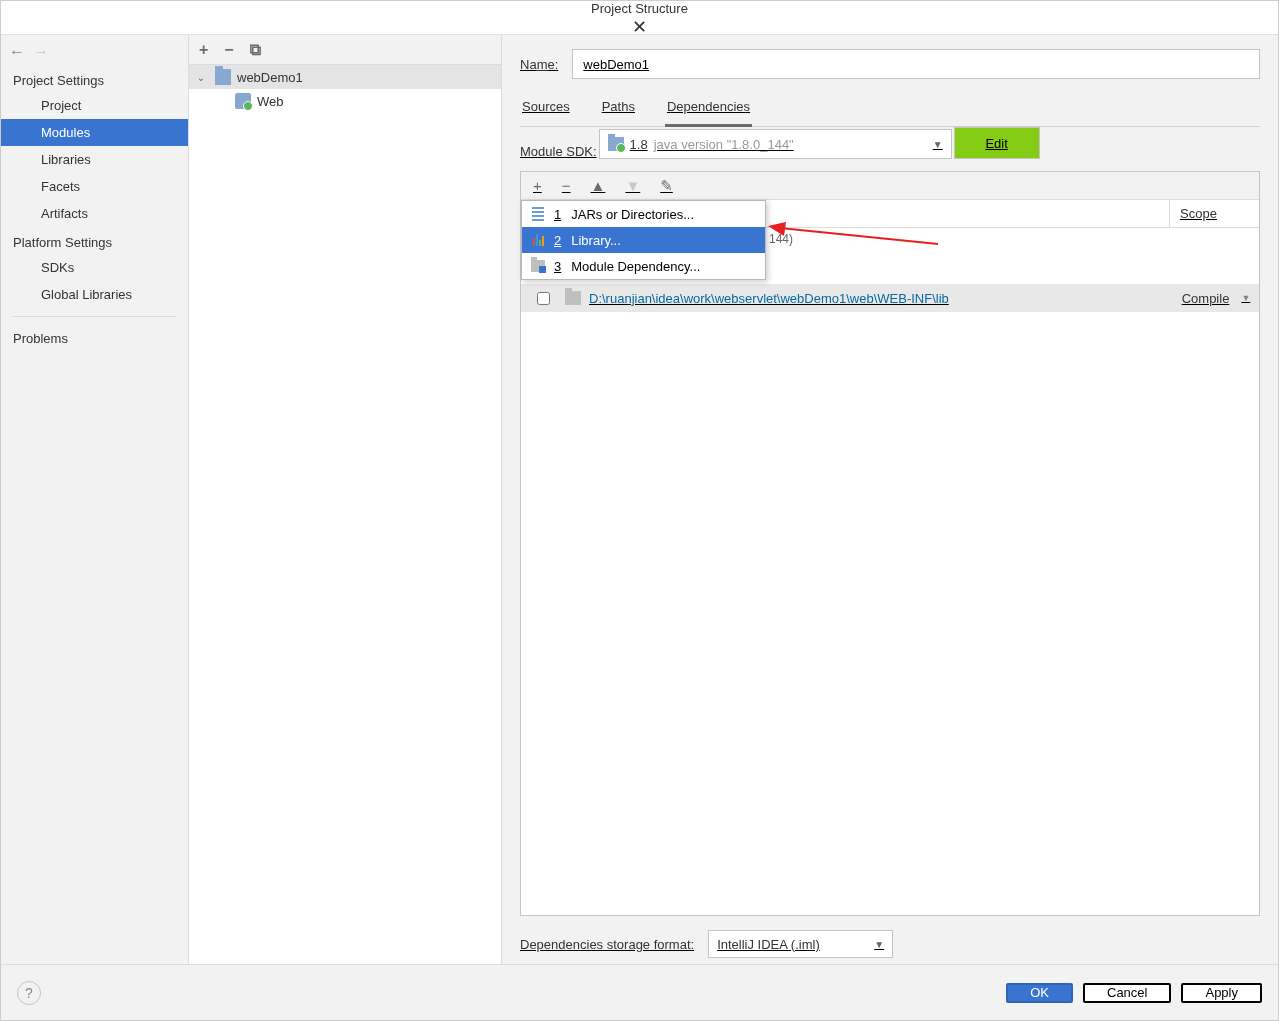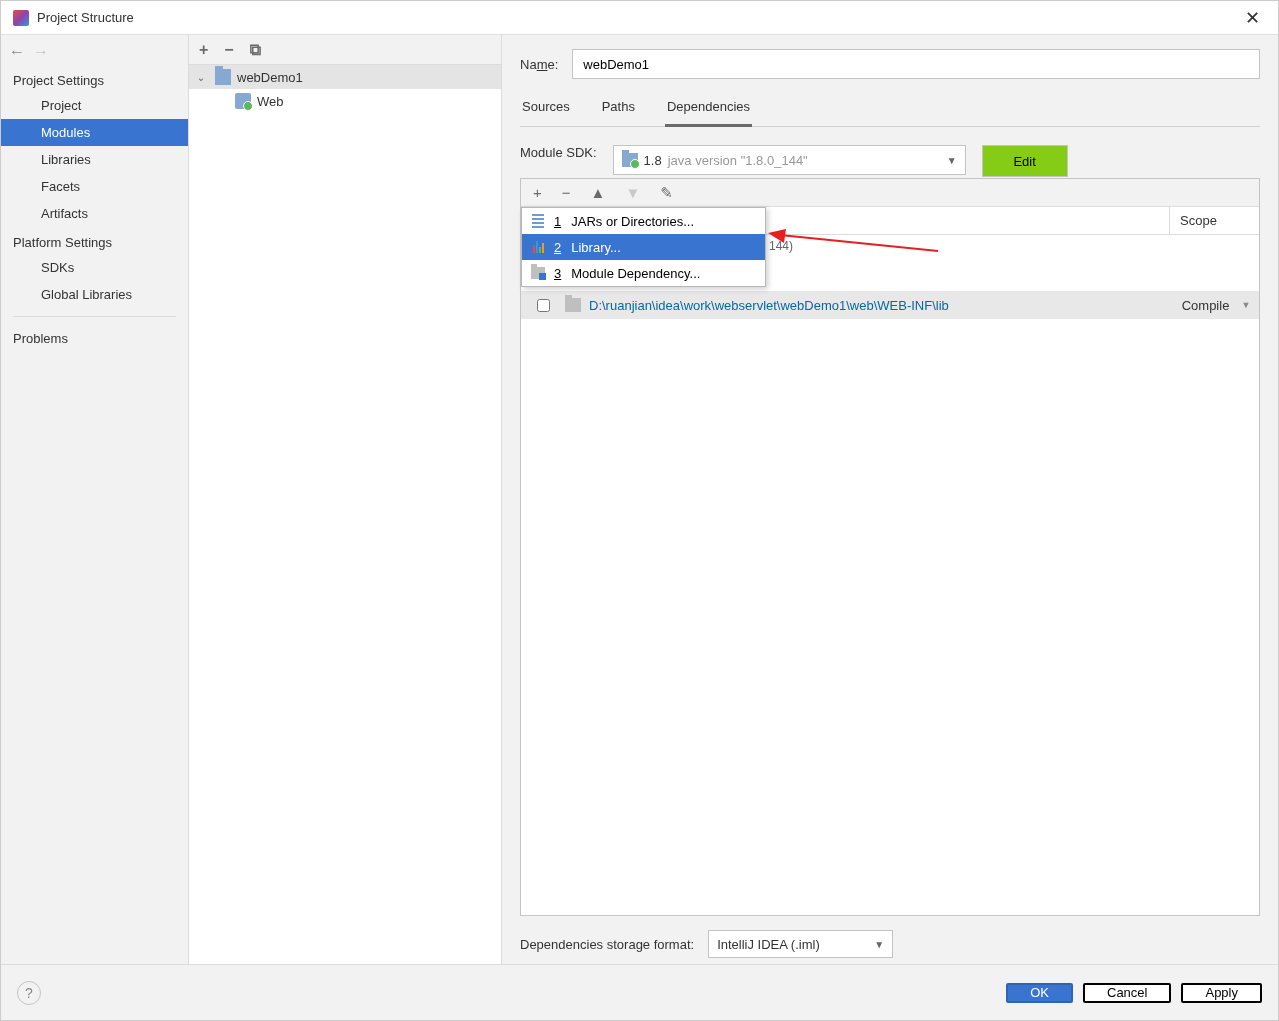--- a/index.html
+++ b/index.html
@@ -1,21 +1,21 @@
 <!DOCTYPE html>
 <html><head>
 <meta charset="utf-8">
 <style>
 * { box-sizing: border-box; margin: 0; padding: 0; font-family: "Segoe UI", Arial, sans-serif; }
 html, body { width: 1279px; height: 1021px; overflow: hidden; background: #fff; }
 
 .window { width: 100%; height: 100%; display: flex; flex-direction: column; border: 1px solid #ccc; }
 
 
-.titlebar { height: 34px; display: flex; align-items: center; padding: 0 12px; background: #fff; border-bottom: 1px solid #e0e0e0; }
+.titlebar { height: 34px; display: flex; align-items: center; padding: 0 6px; background: #fff; border-bottom: 1px solid #e0e0e0; flex-direction: column; }
 .titlebar .app-icon { width: 16px; height: 16px; margin-right: 8px; background: linear-gradient(135deg,#e74c3c 0%,#8e44ad 50%,#3498db 100%); border-radius: 2px; }
 .titlebar .title { font-size: 13px; color: #333; flex: 1; }
 .titlebar .close { font-size: 18px; color: #333; cursor: pointer; padding: 0 6px; }
 
 
 .body { flex: 1; display: flex; background: #f2f2f2; }
 
 
 .sidebar { width: 188px; background: #f2f2f2; border-right: 1px solid #dcdcdc; display:flex; flex-direction:column; }
 .sidebar .nav-arrows { height: 30px; display:flex; align-items:center; padding: 4px 8px; gap: 8px; }
@@ -32,31 +32,31 @@
 .tree-toolbar .tb-icon { color: #6b6b6b; font-size: 16px; cursor:pointer; font-weight:bold; }
 .tree-row { display:flex; align-items:center; font-size: 13px; color: #333; height: 24px; padding-left: 4px; }
 .tree-row.selected { background: #e4e4e4; }
 .tree-row .exp { width: 16px; text-align:center; color:#666; font-size: 10px; }
 .tree-row .folder-icon { width:16px; height:16px; background:#87a9d1; margin: 0 6px; position:relative; }
 .tree-row .folder-icon::before { content:''; position:absolute; top:-3px; left:0; width:8px; height:3px; background:#87a9d1; }
 .tree-row .web-icon { width:16px; height:16px; background:#87a9d1; margin: 0 6px; position:relative; border-radius:2px; }
 .tree-row .web-icon::after { content:''; position:absolute; bottom:-2px; right:-2px; width:8px; height:8px; background:#5cb85c; border-radius:50%; border:1px solid #fff; }
 
 
-.detail { flex:1; background:#f2f2f2; display:flex; flex-direction:column; padding: 14px 18px 0 18px; position:relative; }
+.detail { flex:1; background:#f2f2f2; display:flex; flex-direction:column; padding: 14px 18px 0 18px; position:relative;text-decoration:underline; }
 .name-row { display:flex; align-items:center; gap: 14px; margin-bottom: 14px; }
 .name-row label { font-size: 13px; color:#333; }
 .name-row .underline { text-decoration: underline; }
 .name-input { flex:1; height: 30px; border: 1px solid #c4c4c4; background:#fff; padding: 0 10px; font-size: 13px; }
 
-.tabs { display:flex; gap: 28px; border-bottom: 1px solid #d0d0d0; margin-bottom: 18px; }
+.tabs { display:flex; gap: 28px; border-bottom: 1px solid #d0d0d0; }
 .tab { font-size: 13px; color:#333; padding: 6px 2px 10px; cursor:pointer; }
 .tab.active { border-bottom: 3px solid #6b6b6b; margin-bottom:-1px; }
 
-.sdk-row { display:flex; align-items:flex-start; gap: 16px; margin-bottom: 1px; }
+.sdk-row { display:flex; align-items:flex-end; gap: 2px; margin-bottom: 12px; }
 .sdk-row label { font-size: 13px; color:#333; }
 .sdk-select { width: 353px; height: 30px; border:1px solid #c4c4c4; background:#fff; display:flex; align-items:center; padding: 0 8px; font-size:13px; gap:6px; }
 .sdk-select .sdk-folder { width:16px; height:14px; background:#87a9d1; position:relative; }
 .sdk-select .sdk-folder::before { content:''; position:absolute; top:-3px; left:0; width:7px; height:3px; background:#87a9d1; }
 .sdk-select .sdk-folder::after { content:''; position:absolute; bottom:-2px; right:-2px; width:8px; height:8px; background:#5cb85c; border-radius:50%; border:1px solid #fff; }
 .sdk-select .sdk-ver { color:#333; }
 .sdk-select .sdk-desc { color:#999; }
 .sdk-select .caret { margin-left:auto; color:#666; font-size:10px; }
 .edit-btn { width: 86px; height: 32px; border:1px solid #c4c4c4; background:#84cc16; font-size:13px; cursor:pointer; }
 

